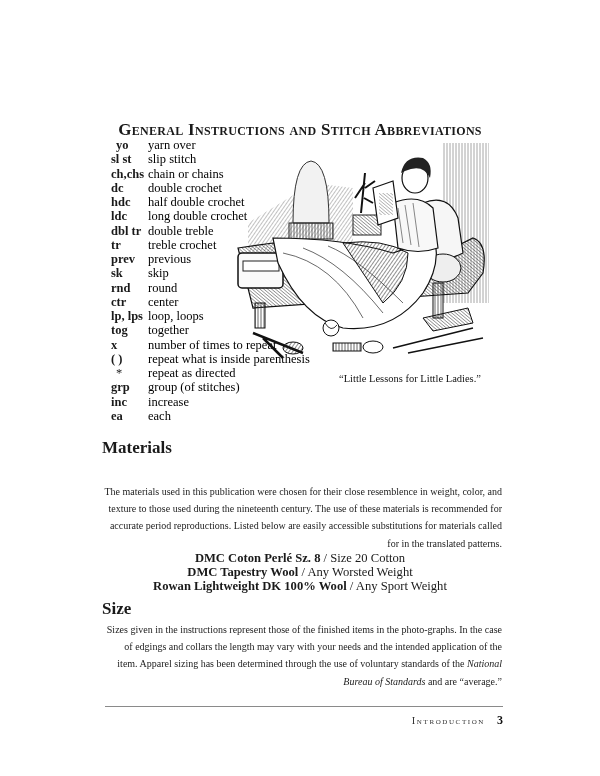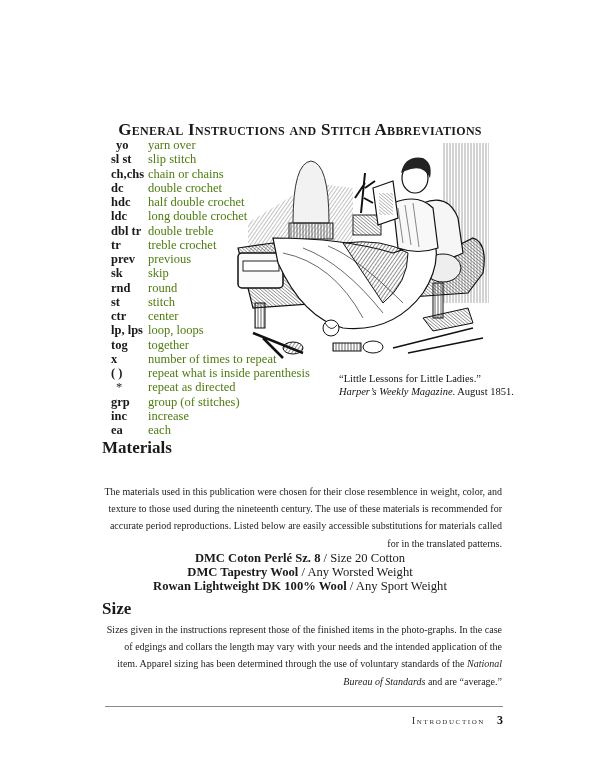--- a/index.html
+++ b/index.html
@@ -8,21 +8,21 @@
     font-family: "Liberation Serif", "DejaVu Serif", serif; color: #1a1a1a;
   }
   .title {
     position: absolute; left: 0; top: 120px; width: 600px; text-align: center;
     font-size: 17px; font-weight: bold; font-variant: small-caps; letter-spacing: 0.3px;
   }
   .abbr-list { position: absolute; left: 111px; top: 138px; }
   .abbr-row { height: 14.25px; line-height: 14.25px; font-size: 12.5px; white-space: nowrap; }
   .abbr-row .k { display: inline-block; width: 37px; font-weight: bold; }
   .abbr-row .k.indent { padding-left: 5px; width: 32px; }
-  .abbr-row .v { color: #4d7c0f; }
+  .abbr-row .v { color: #000000; }
 
   .illustration { position: absolute; left: 233px; top: 143px; width: 256px; height: 222px; }
   .caption {
     position: absolute; left: 339px; top: 372px; font-size: 10.5px; line-height: 13px;
     font-family: "Liberation Serif", serif; color: #111;
   }
   .caption .src i { font-style: italic; }
 
   h2 {
     position: absolute; left: 102px; margin: 0; font-size: 17px; font-weight: bold;
@@ -53,21 +53,20 @@
   <div class="abbr-row"><span class="k">sl st</span><span class="v">slip stitch</span></div>
   <div class="abbr-row"><span class="k">ch,chs</span><span class="v">chain or chains</span></div>
   <div class="abbr-row"><span class="k">dc</span><span class="v">double crochet</span></div>
   <div class="abbr-row"><span class="k">hdc</span><span class="v">half double crochet</span></div>
   <div class="abbr-row"><span class="k">ldc</span><span class="v">long double crochet</span></div>
   <div class="abbr-row"><span class="k">dbl tr</span><span class="v">double treble</span></div>
   <div class="abbr-row"><span class="k">tr</span><span class="v">treble crochet</span></div>
   <div class="abbr-row"><span class="k">prev</span><span class="v">previous</span></div>
   <div class="abbr-row"><span class="k">sk</span><span class="v">skip</span></div>
   <div class="abbr-row"><span class="k">rnd</span><span class="v">round</span></div>
-  <div class="abbr-row"><span class="k">st</span><span class="v">stitch</span></div>
   <div class="abbr-row"><span class="k">ctr</span><span class="v">center</span></div>
   <div class="abbr-row"><span class="k">lp, lps</span><span class="v">loop, loops</span></div>
   <div class="abbr-row"><span class="k">tog</span><span class="v">together</span></div>
   <div class="abbr-row"><span class="k">x</span><span class="v">number of times to repeat</span></div>
   <div class="abbr-row"><span class="k">( )</span><span class="v">repeat what is inside parenthesis</span></div>
   <div class="abbr-row"><span class="k indent" style="font-weight:normal;">*</span><span class="v">repeat as directed</span></div>
   <div class="abbr-row"><span class="k">grp</span><span class="v">group (of stitches)</span></div>
   <div class="abbr-row"><span class="k">inc</span><span class="v">increase</span></div>
   <div class="abbr-row"><span class="k">ea</span><span class="v">each</span></div>
 </div>
@@ -124,21 +123,20 @@
     <ellipse cx="60" cy="205" rx="10" ry="6" fill="url(#hatch)" stroke="#111"></ellipse>
     <rect x="100" y="200" width="28" height="8" fill="url(#vlines)" stroke="#111"></rect>
     <ellipse cx="140" cy="204" rx="10" ry="6" fill="#fff" stroke="#111"></ellipse>
     <path d="M160,205 L240,185 M175,210 L250,195" stroke="#111" stroke-width="1.5"></path>
     <path d="M190,175 L235,165 L240,180 L200,188 Z" fill="url(#hatch2)" stroke="#111"></path>
   </svg>
 </div>
 
 <div class="caption">
   <div>“Little Lessons for Little Ladies.”</div>
-  <div class="src"><i>Harper’s Weekly Magazine</i><span>. August 1851.</span></div>
 </div>
 
 <h2 style="top:438px;">Materials</h2>
 <p class="para" style="top:483px;">The materials used in this publication were chosen for their close resemblence in weight, color, and texture to those used during the nineteenth century. The use of these materials is recommended for accurate period reproductions. Listed below are easily accessible substitutions for materials called for in the translated patterns.</p>
 
 <div class="materials-list">
   <div><b>DMC Coton Perlé Sz. 8</b><span> / Size 20 Cotton</span></div>
   <div><b>DMC Tapestry Wool</b><span> / Any Worsted Weight</span></div>
   <div><b>Rowan Lightweight DK 100% Wool</b><span> / Any Sport Weight</span></div>
 </div>

